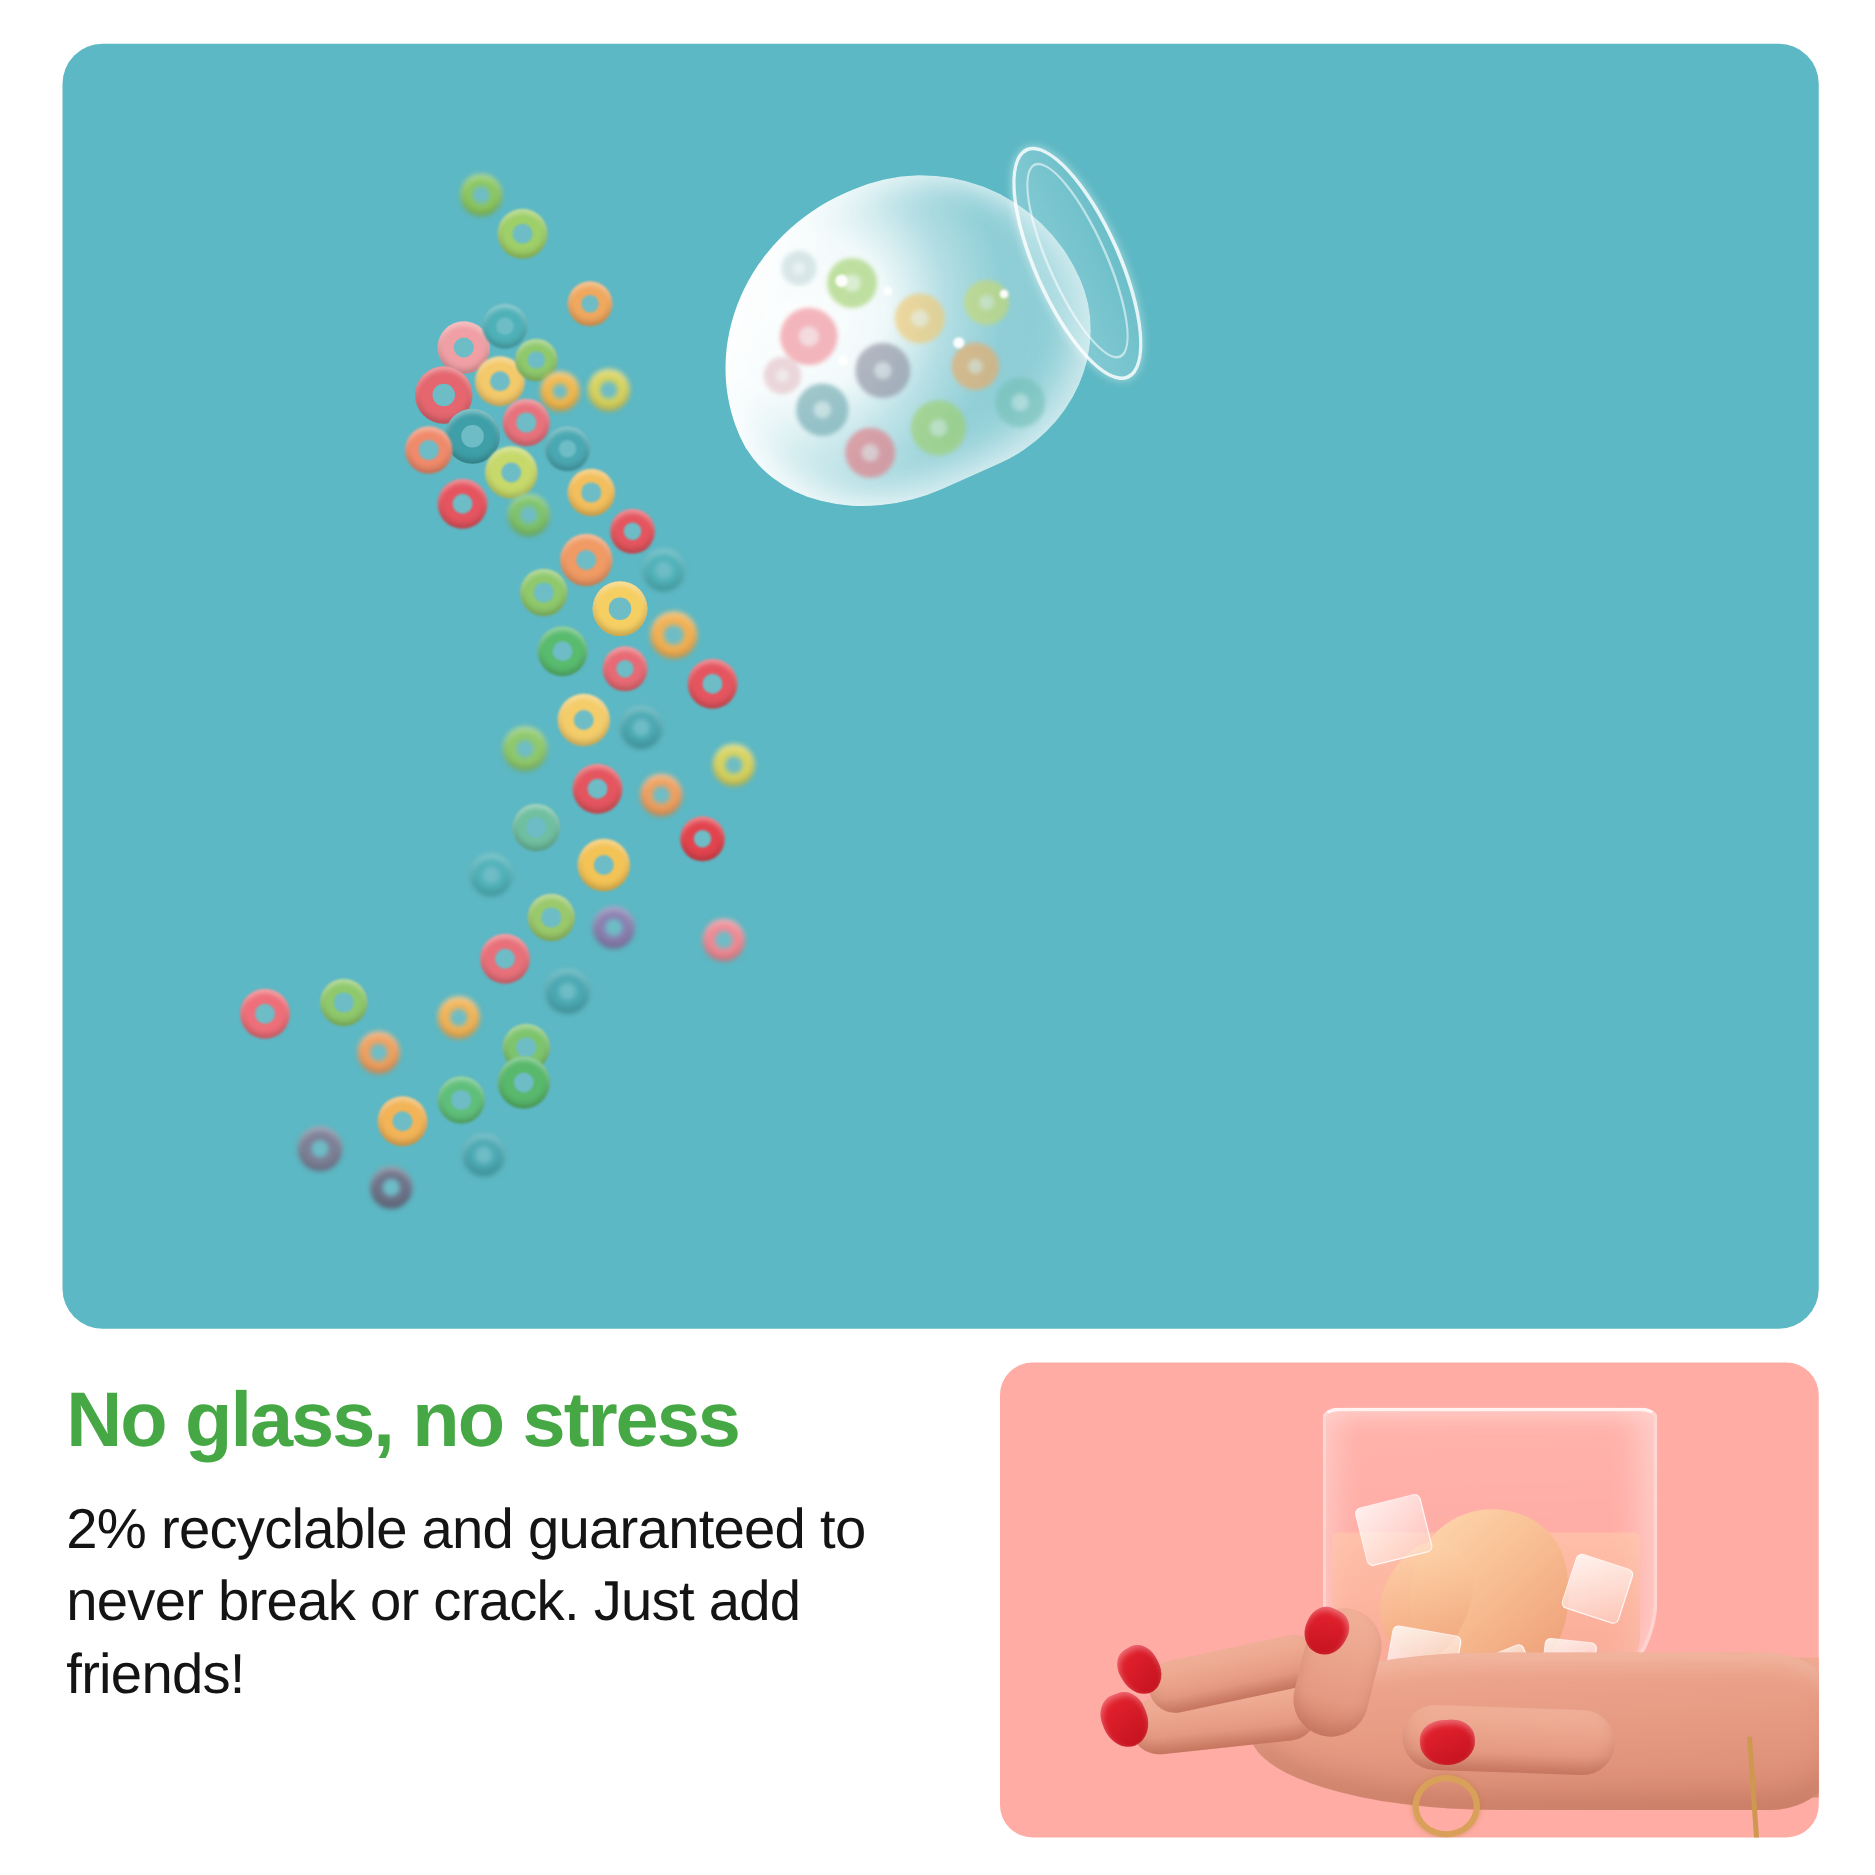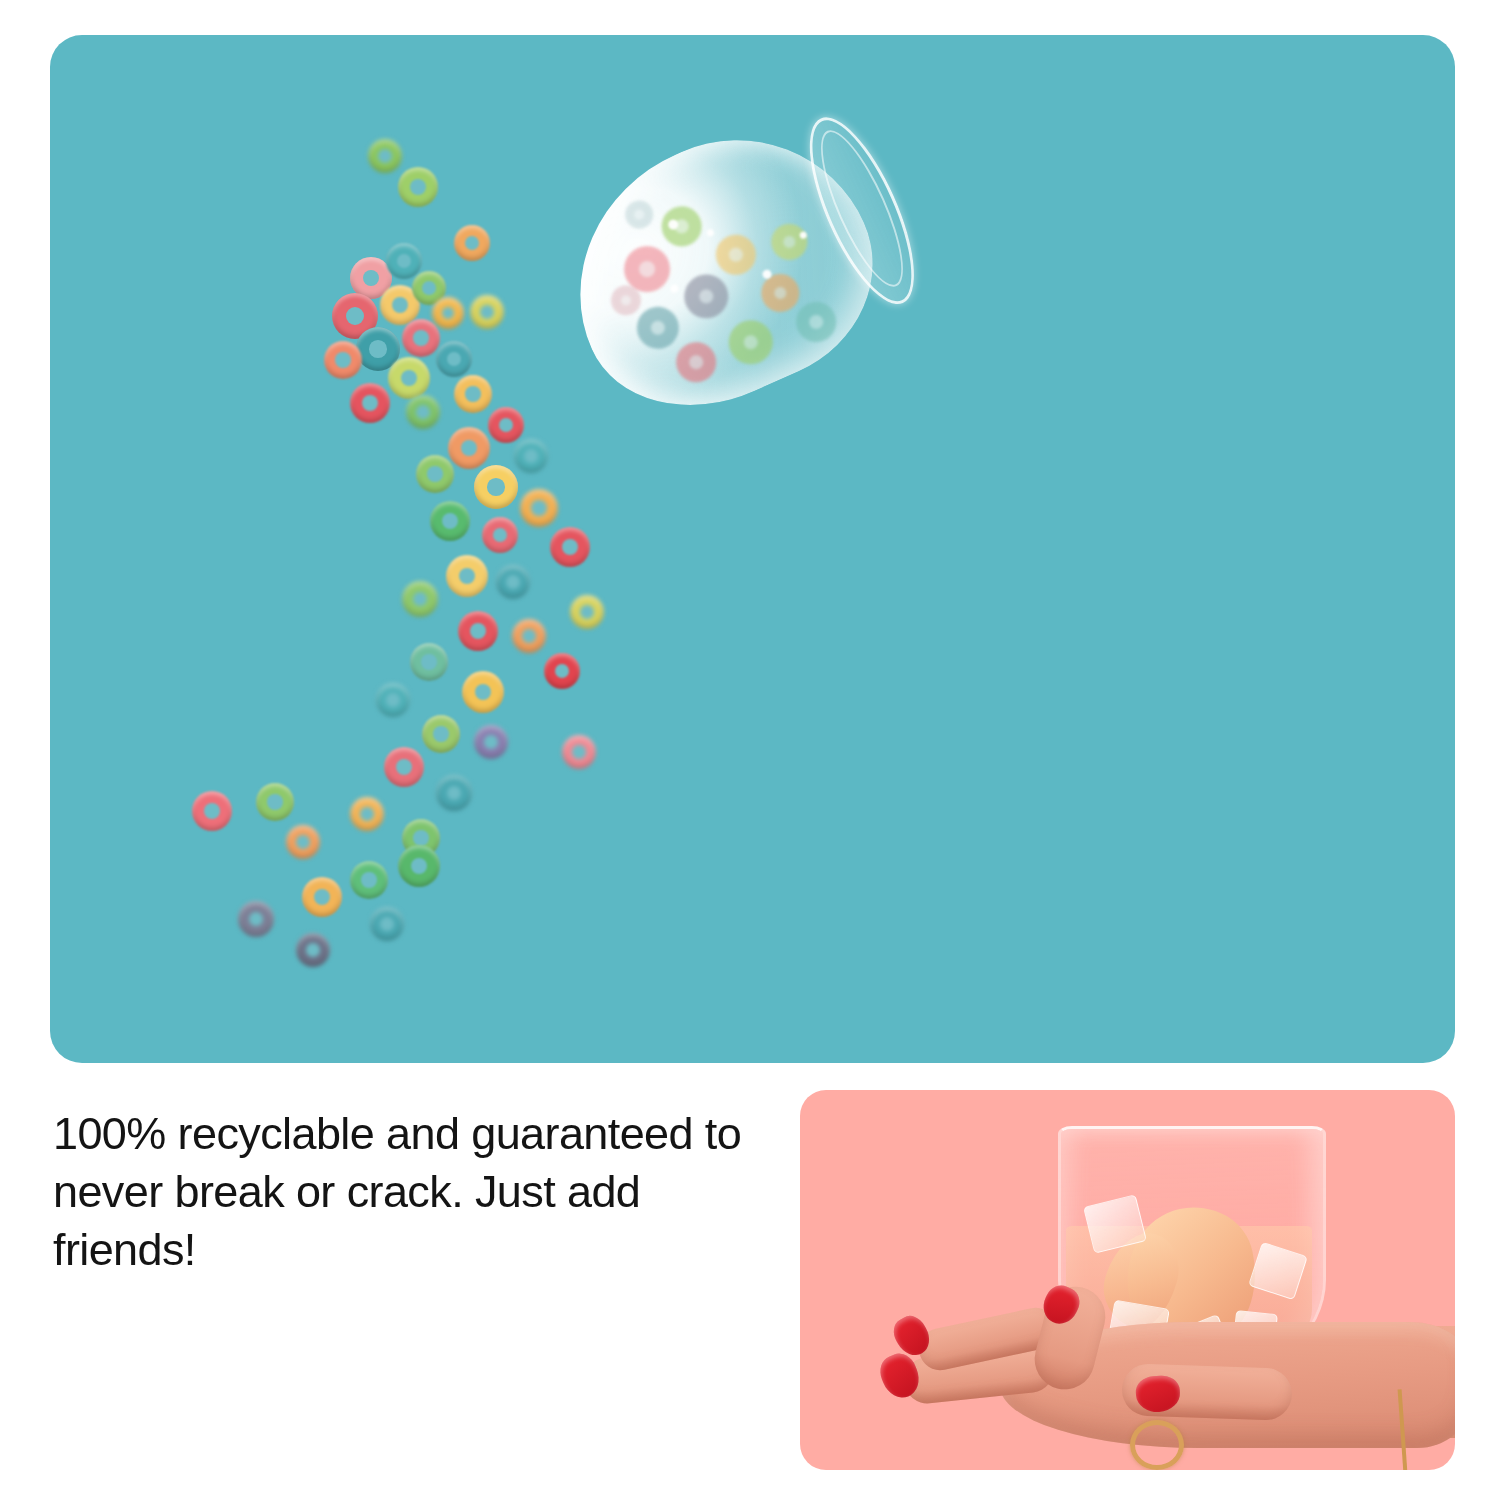--- a/index.html
+++ b/index.html
@@ -274,21 +274,22 @@
       <div class="loop blur1" style="left: 252px; top: 842px; width: 40px; height: 40px; background: rgb(242, 180, 87);"></div>
       <div class="loop blur2" style="left: 188px; top: 866px; width: 36px; height: 36px; background: rgb(125, 127, 150);"></div>
       <div class="loop blur2" style="left: 246px; top: 898px; width: 34px; height: 34px; background: rgb(109, 114, 136);"></div>
       <div class="loop blur1" style="left: 300px; top: 826px; width: 38px; height: 38px; background: rgb(95, 191, 122);"></div>
       <div class="loop blur1" style="left: 348px; top: 810px; width: 42px; height: 42px; background: rgb(88, 184, 107);"></div>
       <div class="loop blur2" style="left: 320px; top: 872px; width: 34px; height: 34px; background: rgb(74, 168, 178);"></div>
     </div>
 </div>
 
 <div id="copy-block">
-  <p id="subcopy">100% recyclable and guaranteed to never break or crack. Just add friends!</p>
+  <h1 id="headline">No glass, no stress</h1>
+  <p id="subcopy">2% recyclable and guaranteed to never break or crack. Just add friends!</p>
 </div>
 
 <div id="pink-panel">
 
   <div id="wine-glass">
     <div class="wg-bowl"></div>
     <div class="wine-fill"></div>
 
     <div class="rose-petal" style="left:68px;top:82px;width:130px;height:134px;transform:rotate(-12deg);"></div>
     <div class="rose-petal" style="left:48px;top:106px;width:70px;height:96px;transform:rotate(16deg);opacity:.85;"></div>

